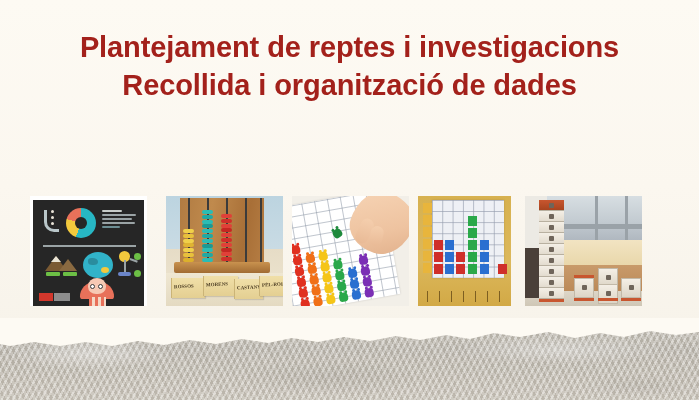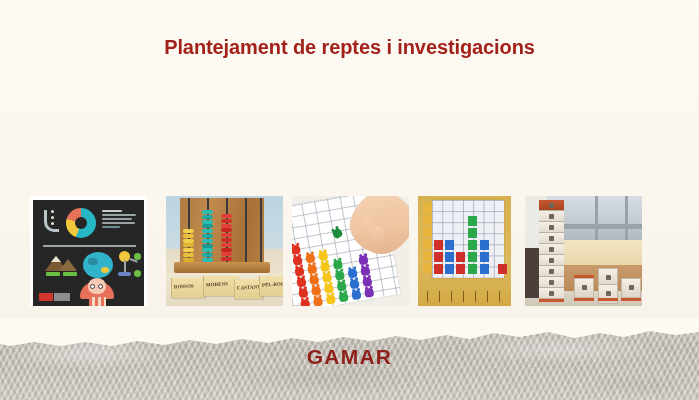--- a/index.html
+++ b/index.html
@@ -72,21 +72,21 @@
   .title-main {
     color: #a3211b;
     font-size: 31px;
     font-weight: bold;
     letter-spacing: 0.3px;
     line-height: 40px;
     margin: 0;
   }
   .title-sub {
     color: #a3211b;
-    font-size: 20px;
+    font-size: 29px;
     font-weight: bold;
     line-height: 38px;
     margin: 0;
     letter-spacing: -0.1px;
   }
   .title-sub.line1 { margin-top: 8px; }
 
   .footer-text {
     position: absolute;
     left: 0; top: 345px;
@@ -365,20 +365,21 @@
     <svg viewBox="0 0 699 30" preserveAspectRatio="none" aria-hidden="true">
       <path d="M0,0 L699,0 L699,14 L676,17 L650,13 L624,19 L600,15 L575,20 L548,14
                L520,19 L494,15 L470,21 L446,17 L420,22 L396,18 L370,23 L344,19
                L318,24 L292,20 L268,25 L242,21 L216,26 L190,22 L164,27 L138,23
                L112,28 L86,24 L60,28 L34,24 L10,28 L0,26 Z" fill="#fdfaf3"></path>
     </svg>
   </div>
 
   <div class="title-block">
     <div class="title-sub line1">Plantejament de reptes i investigacions</div>
+    <div class="title-sub">Recollida i organització de dades</div>
   </div>
 
   <div class="thumb-strip">
 
     <div class="thumb t1">
       <div class="thumb-inner">
         <div class="bk-bg"></div>
         <div class="bk-cover">
           <div class="bk-j"></div>
           <div class="bk-jdot" style="top:10px"></div>
@@ -700,15 +701,14 @@
         <div class="cl-small" style="left:73px; top:88px;"></div>
         <div class="cl-cap" style="left:73px; top:102px; width:20px;"></div>
 
         <div class="cl-small" style="left:96px; top:82px;"></div>
         <div class="cl-cap" style="left:96px; top:102px; width:20px;"></div>
       </div>
     </div>
 
   </div>
 
-  <div class="footer-text">GAMAR</div>
 
 </div>
 
 </body></html>

